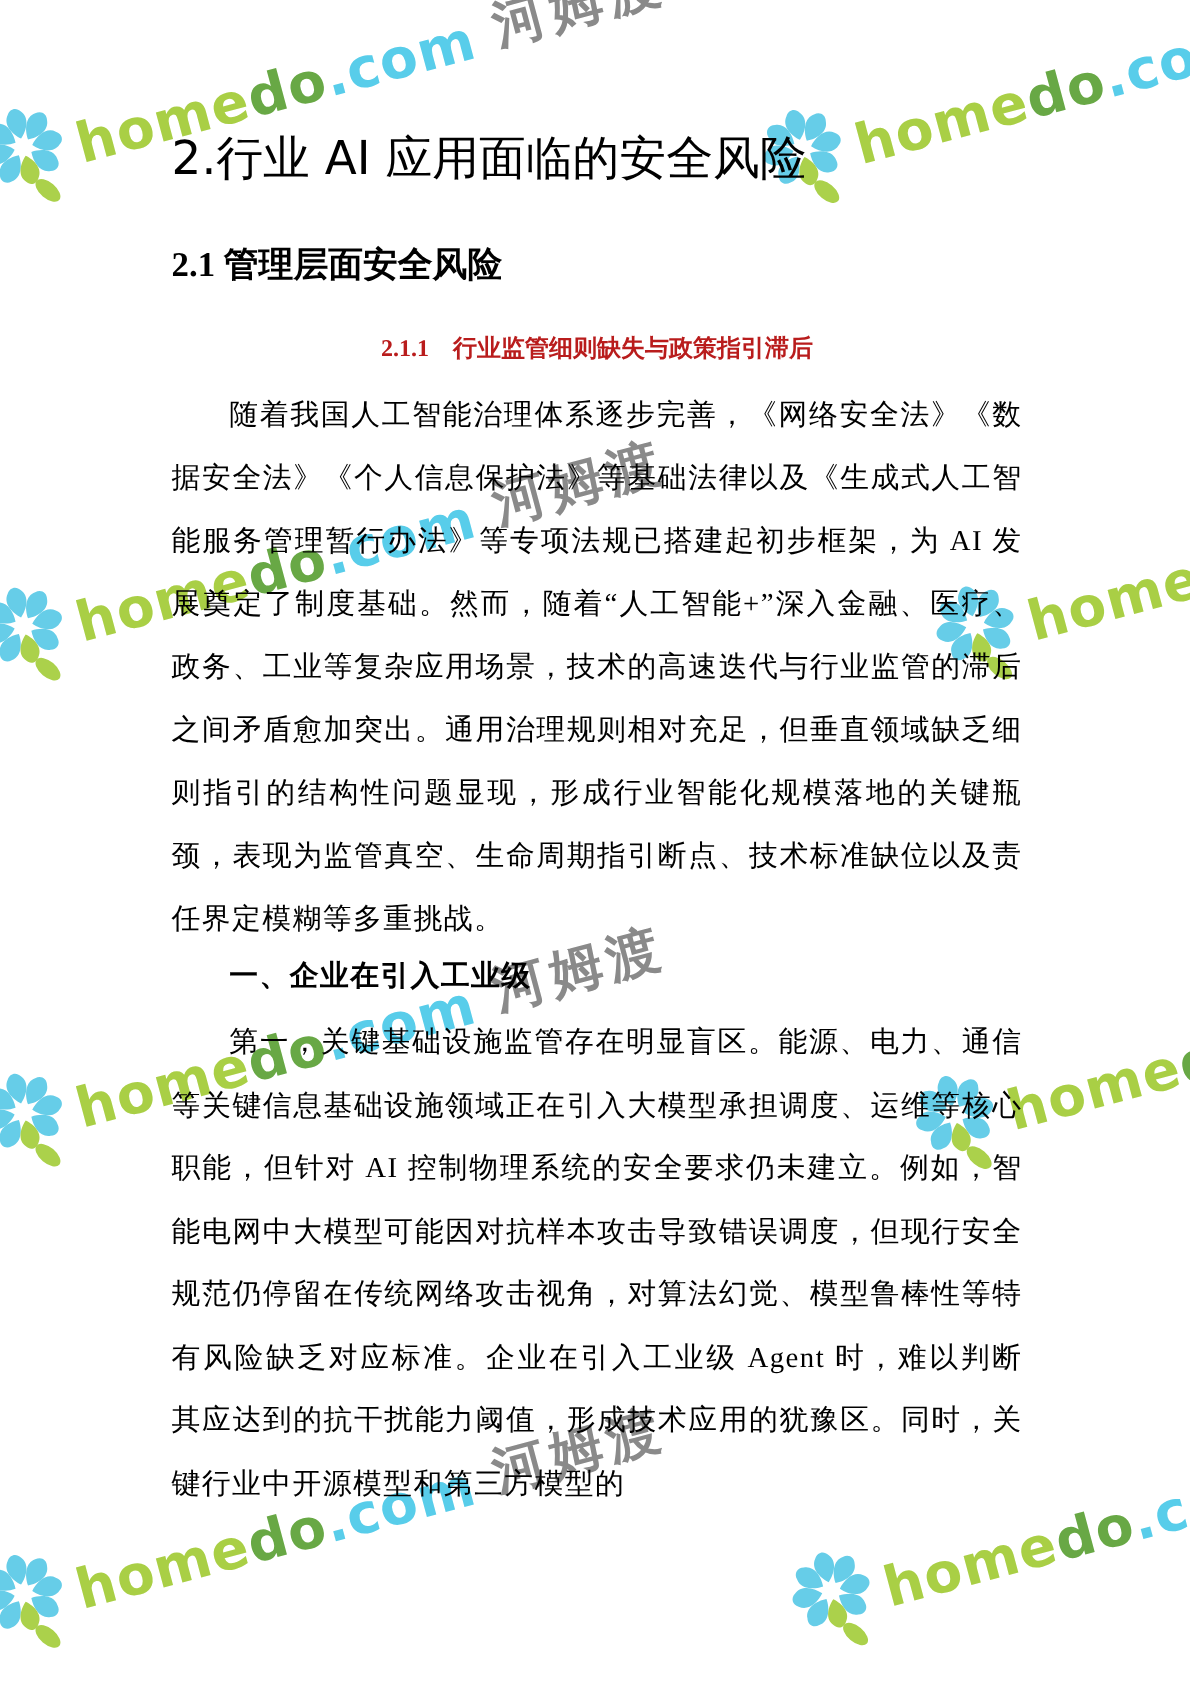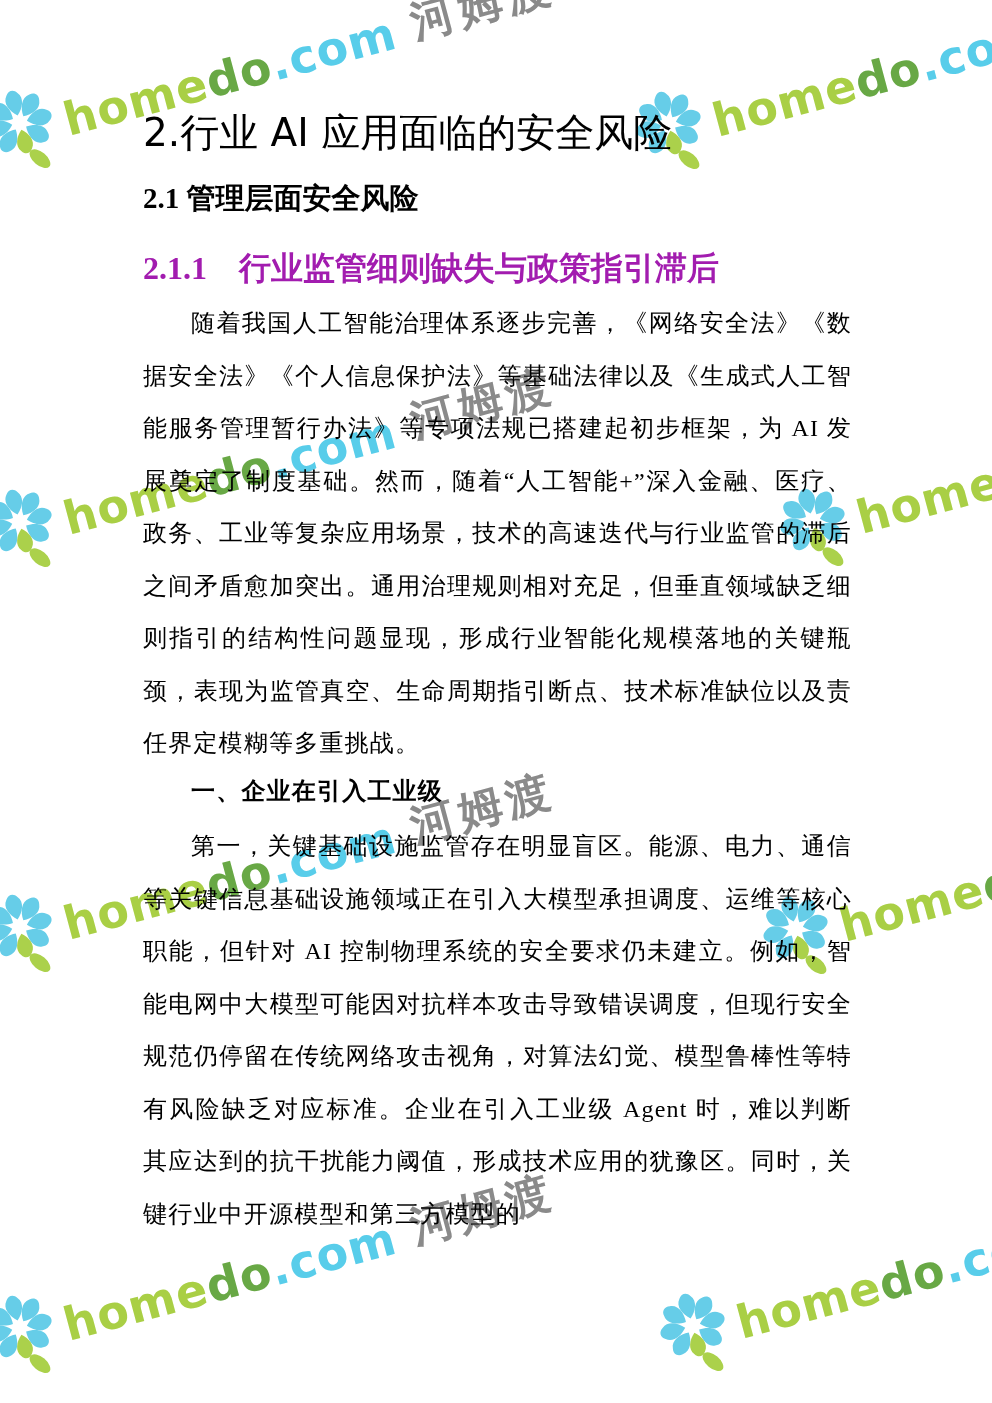--- a/index.html
+++ b/index.html
@@ -57,29 +57,30 @@
     font-size:39px;
     font-weight:500;
     line-height:40px;
     margin:0;
     color:#000;
   }
   .h2{
     font-size:29px;
     font-weight:bold;
     line-height:40px;
-    margin:25px 0 0 0;
+    margin:48px 0 0 0;
     color:#000;
   }
   .h3{
-    font-size:32px;
+    font-size:20px;
     font-weight:bold;
     line-height:40px;
     margin:30px 0 0 0;
-    color:#a21caf;
+    color:#b91c1c;
+    text-align:center;
   }
   .body-p{
     font-size:24px;
     line-height:52.5px;
     letter-spacing:1.2px;
     text-align:justify;
     text-indent:48px;
     margin:0;
     color:#000;
   }

